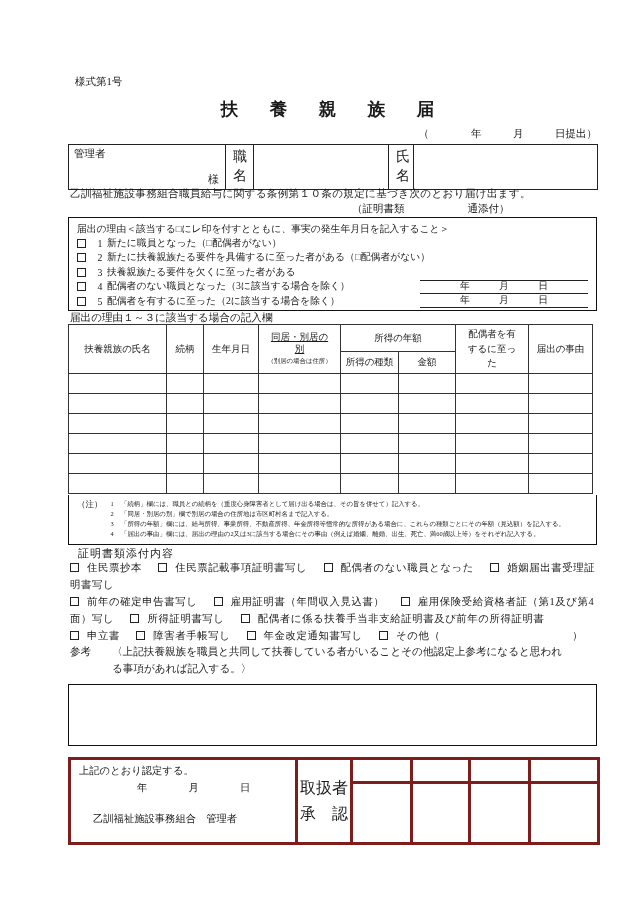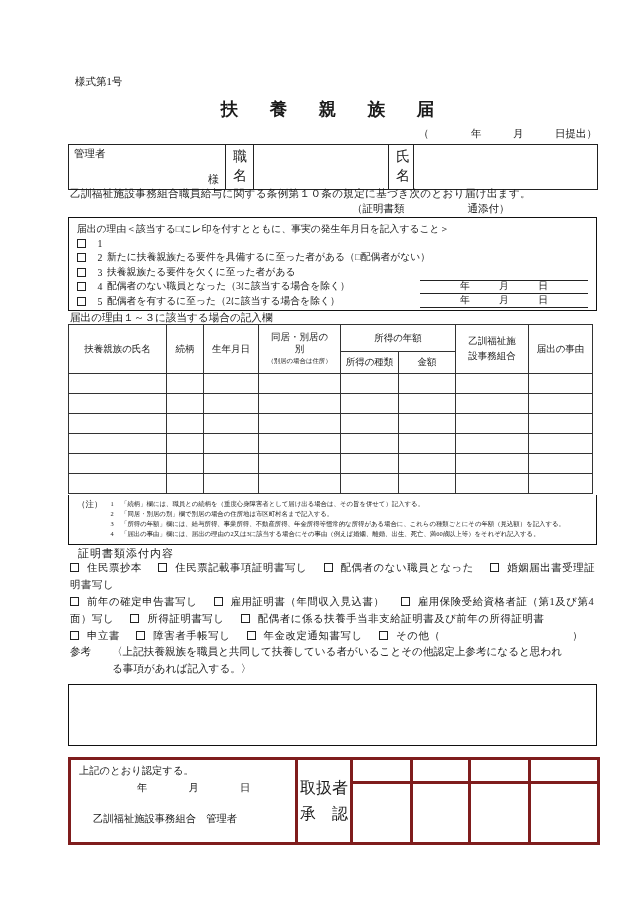--- a/index.html
+++ b/index.html
@@ -40,21 +40,21 @@
   .date-top { border-top:1px solid #222; }
   
   .entry-caption { position:absolute; left:70px; top:311px; font-size:10.6px; }
   .entry-table { position:absolute; left:68px; top:324px; width:525px;
                  border:1.5px solid #111; }
   .entry-table th, .entry-table td { border:1px solid #333; font-weight:normal;
                  font-size:9.5px; text-align:center; vertical-align:middle; }
   .entry-table thead tr:first-child th { height:27px; }
   .entry-table thead tr:last-child  th { height:22px; }
   .entry-table tbody td { height:20px; }
-  .lt-main { width:64px; margin:0 auto; line-height:1.25; }
+  .lt-main { width:64px; margin:0 auto; line-height:1.25;text-decoration:underline; }
   .lt-sub  { font-size:6.4px; margin-top:2px; }
   .fd { width:56px; margin:0 auto; line-height:1.55; }
   
   .notes-box { position:absolute; left:68px; top:495px; width:529px; height:50px;
                border:1.5px solid #111; border-top:none; display:flex;
                padding:4px 4px 0 8px; }
   .notes-label { font-size:8.5px; flex:0 0 30px; }
   .note-line { font-size:6.4px; line-height:10px; white-space:nowrap; overflow:hidden; }
   .note-no { display:inline-block; width:10px; text-align:center; }
   .note-text { margin-left:4px; }
@@ -116,20 +116,21 @@
     </table>
 
   <div class="declaration">乙訓福祉施設事務組合職員給与に関する条例第１０条の規定に基づき次のとおり届け出ます。</div>
   <div class="attach-note">（証明書類　　　　　　通添付）</div>
 
   <div class="reason-box">
     <div class="reason-row">届出の理由＜該当する□にレ印を付すとともに、事実の発生年月日を記入すること＞</div>
     <div class="reason-row">
       <span class="cb"></span>
       <span class="reason-no">1</span>
+      <span class="reason-text">新たに職員となった（□配偶者がない）</span>
     </div>
     <div class="reason-row">
       <span class="cb"></span>
       <span class="reason-no">2</span>
       <span class="reason-text">新たに扶養親族たる要件を具備するに至った者がある（□配偶者がない）</span>
     </div>
     <div class="reason-row">
       <span class="cb"></span>
       <span class="reason-no">3</span>
       <span class="reason-text">扶養親族たる要件を欠くに至った者がある</span>
@@ -165,21 +166,21 @@
       <tr>
         <th rowspan="2">扶養親族の氏名</th>
         <th rowspan="2">続柄</th>
         <th rowspan="2">生年月日</th>
         <th rowspan="2">
           <div class="lt-main">同居・別居の別</div>
           <div class="lt-sub">（別居の場合は住所）</div>
         </th>
         <th colspan="2">所得の年額</th>
         <th rowspan="2">
-          <div class="fd">乙訓福祉施設事務組合</div>
+          <div class="fd">配偶者を有するに至った</div>
         </th>
         <th rowspan="2">届出の事由</th>
       </tr>
       <tr>
         <th>所得の種類</th>
         <th>金額</th>
       </tr>
     </thead>
     <tbody>
       <tr>

